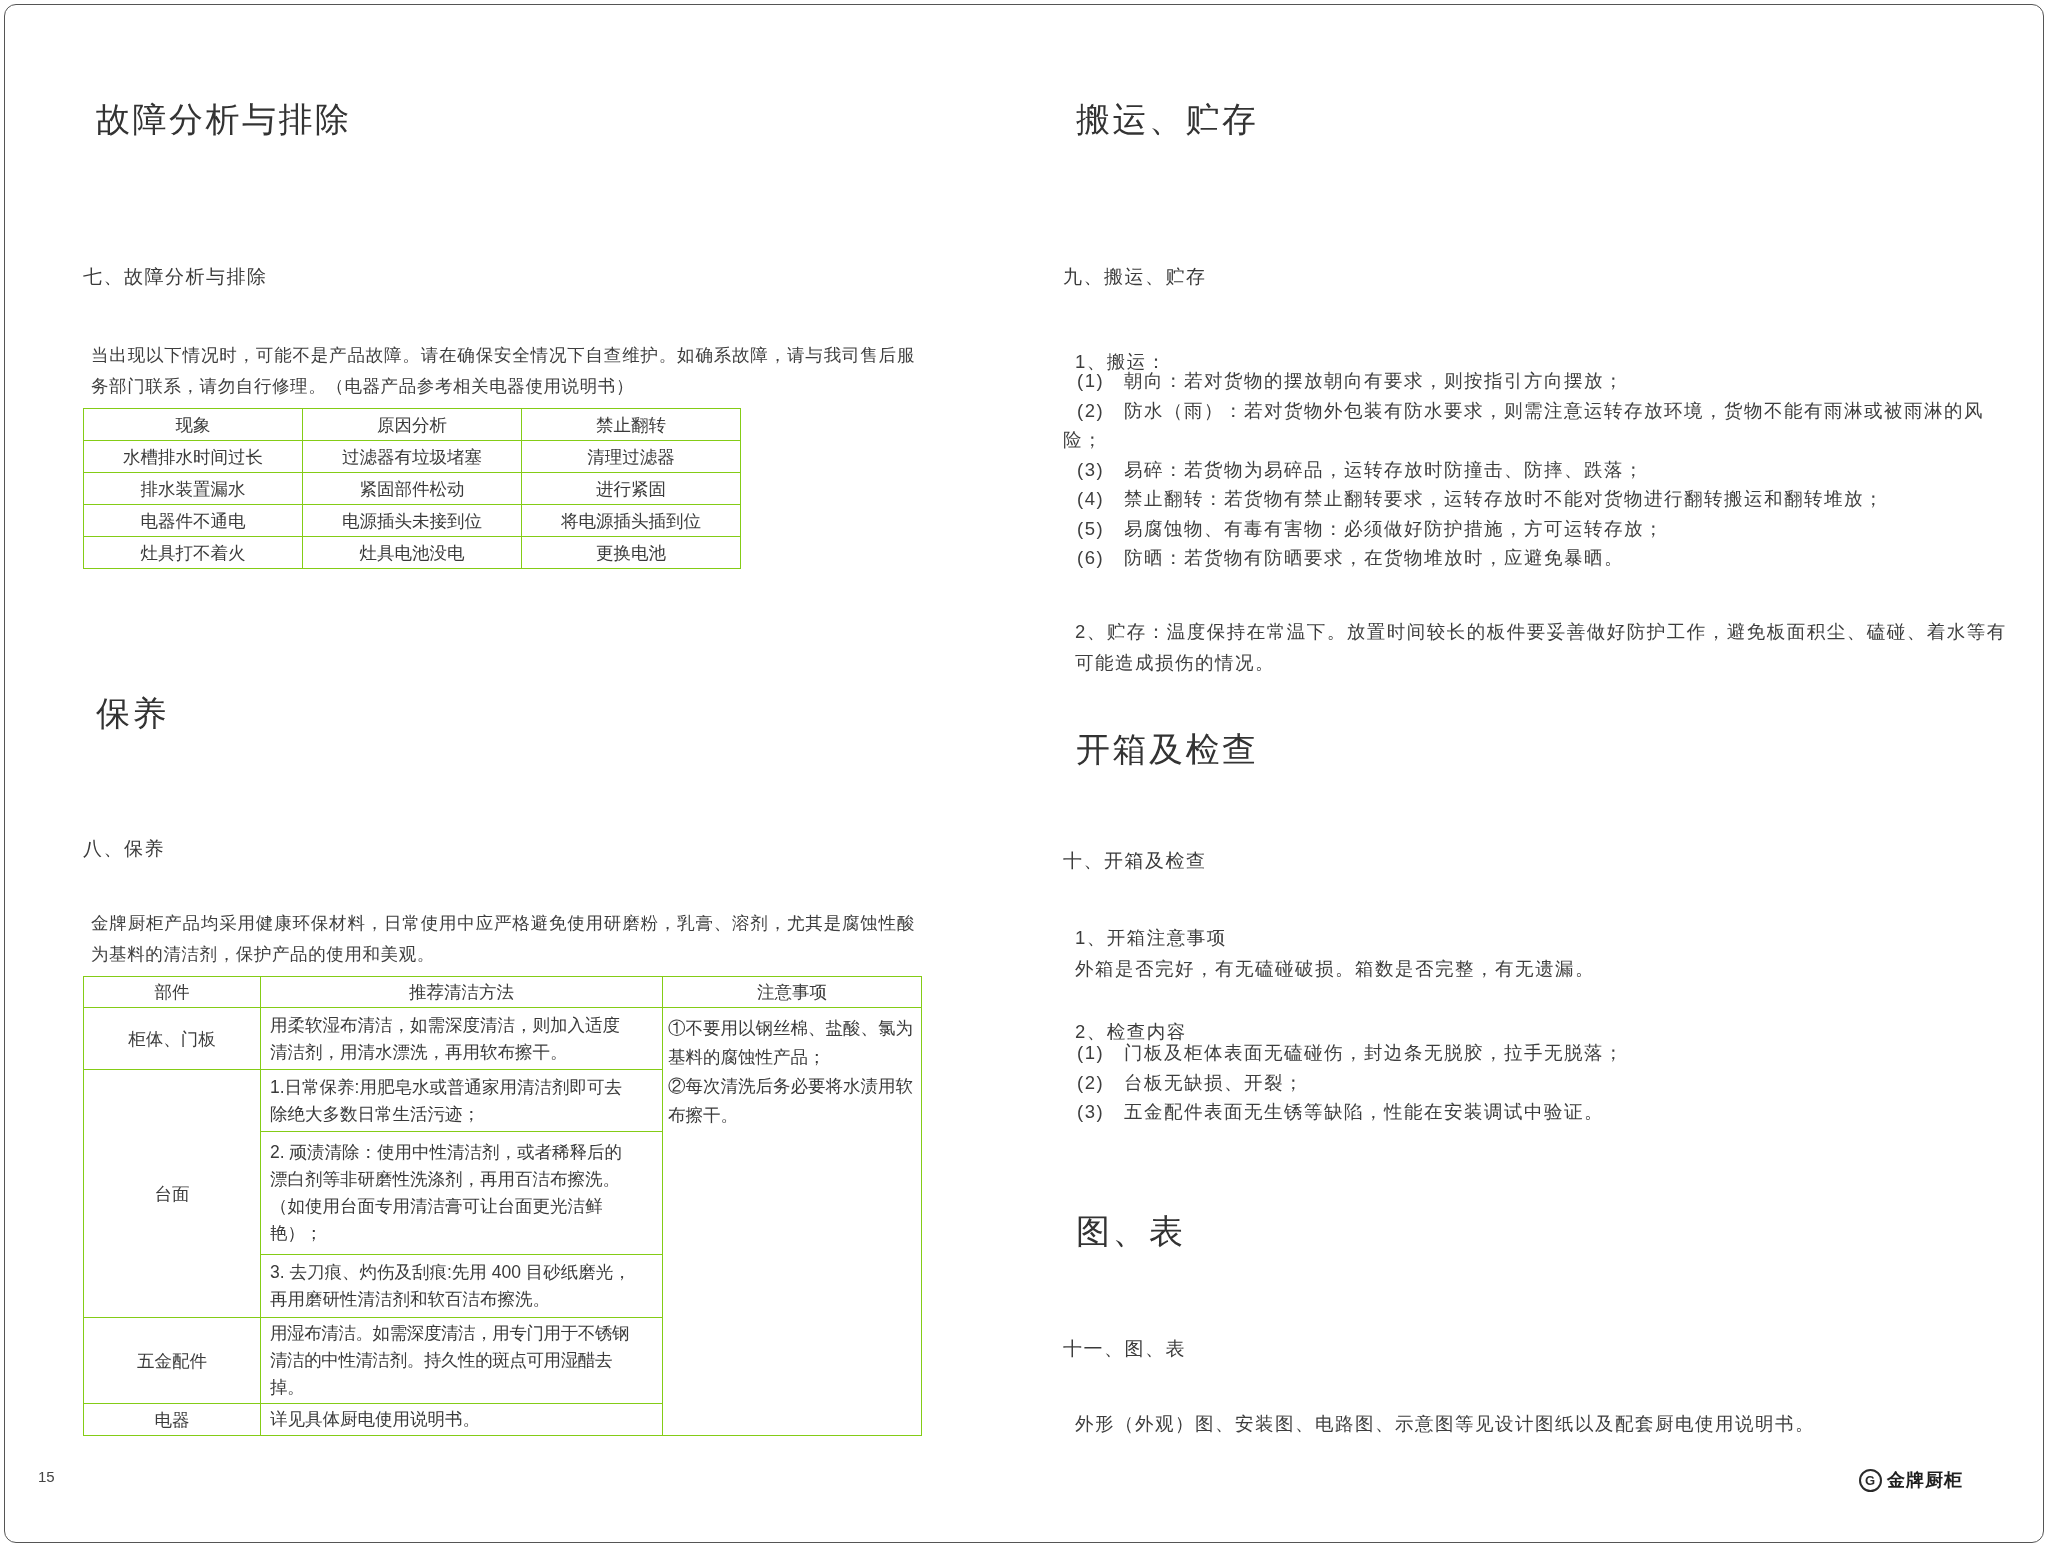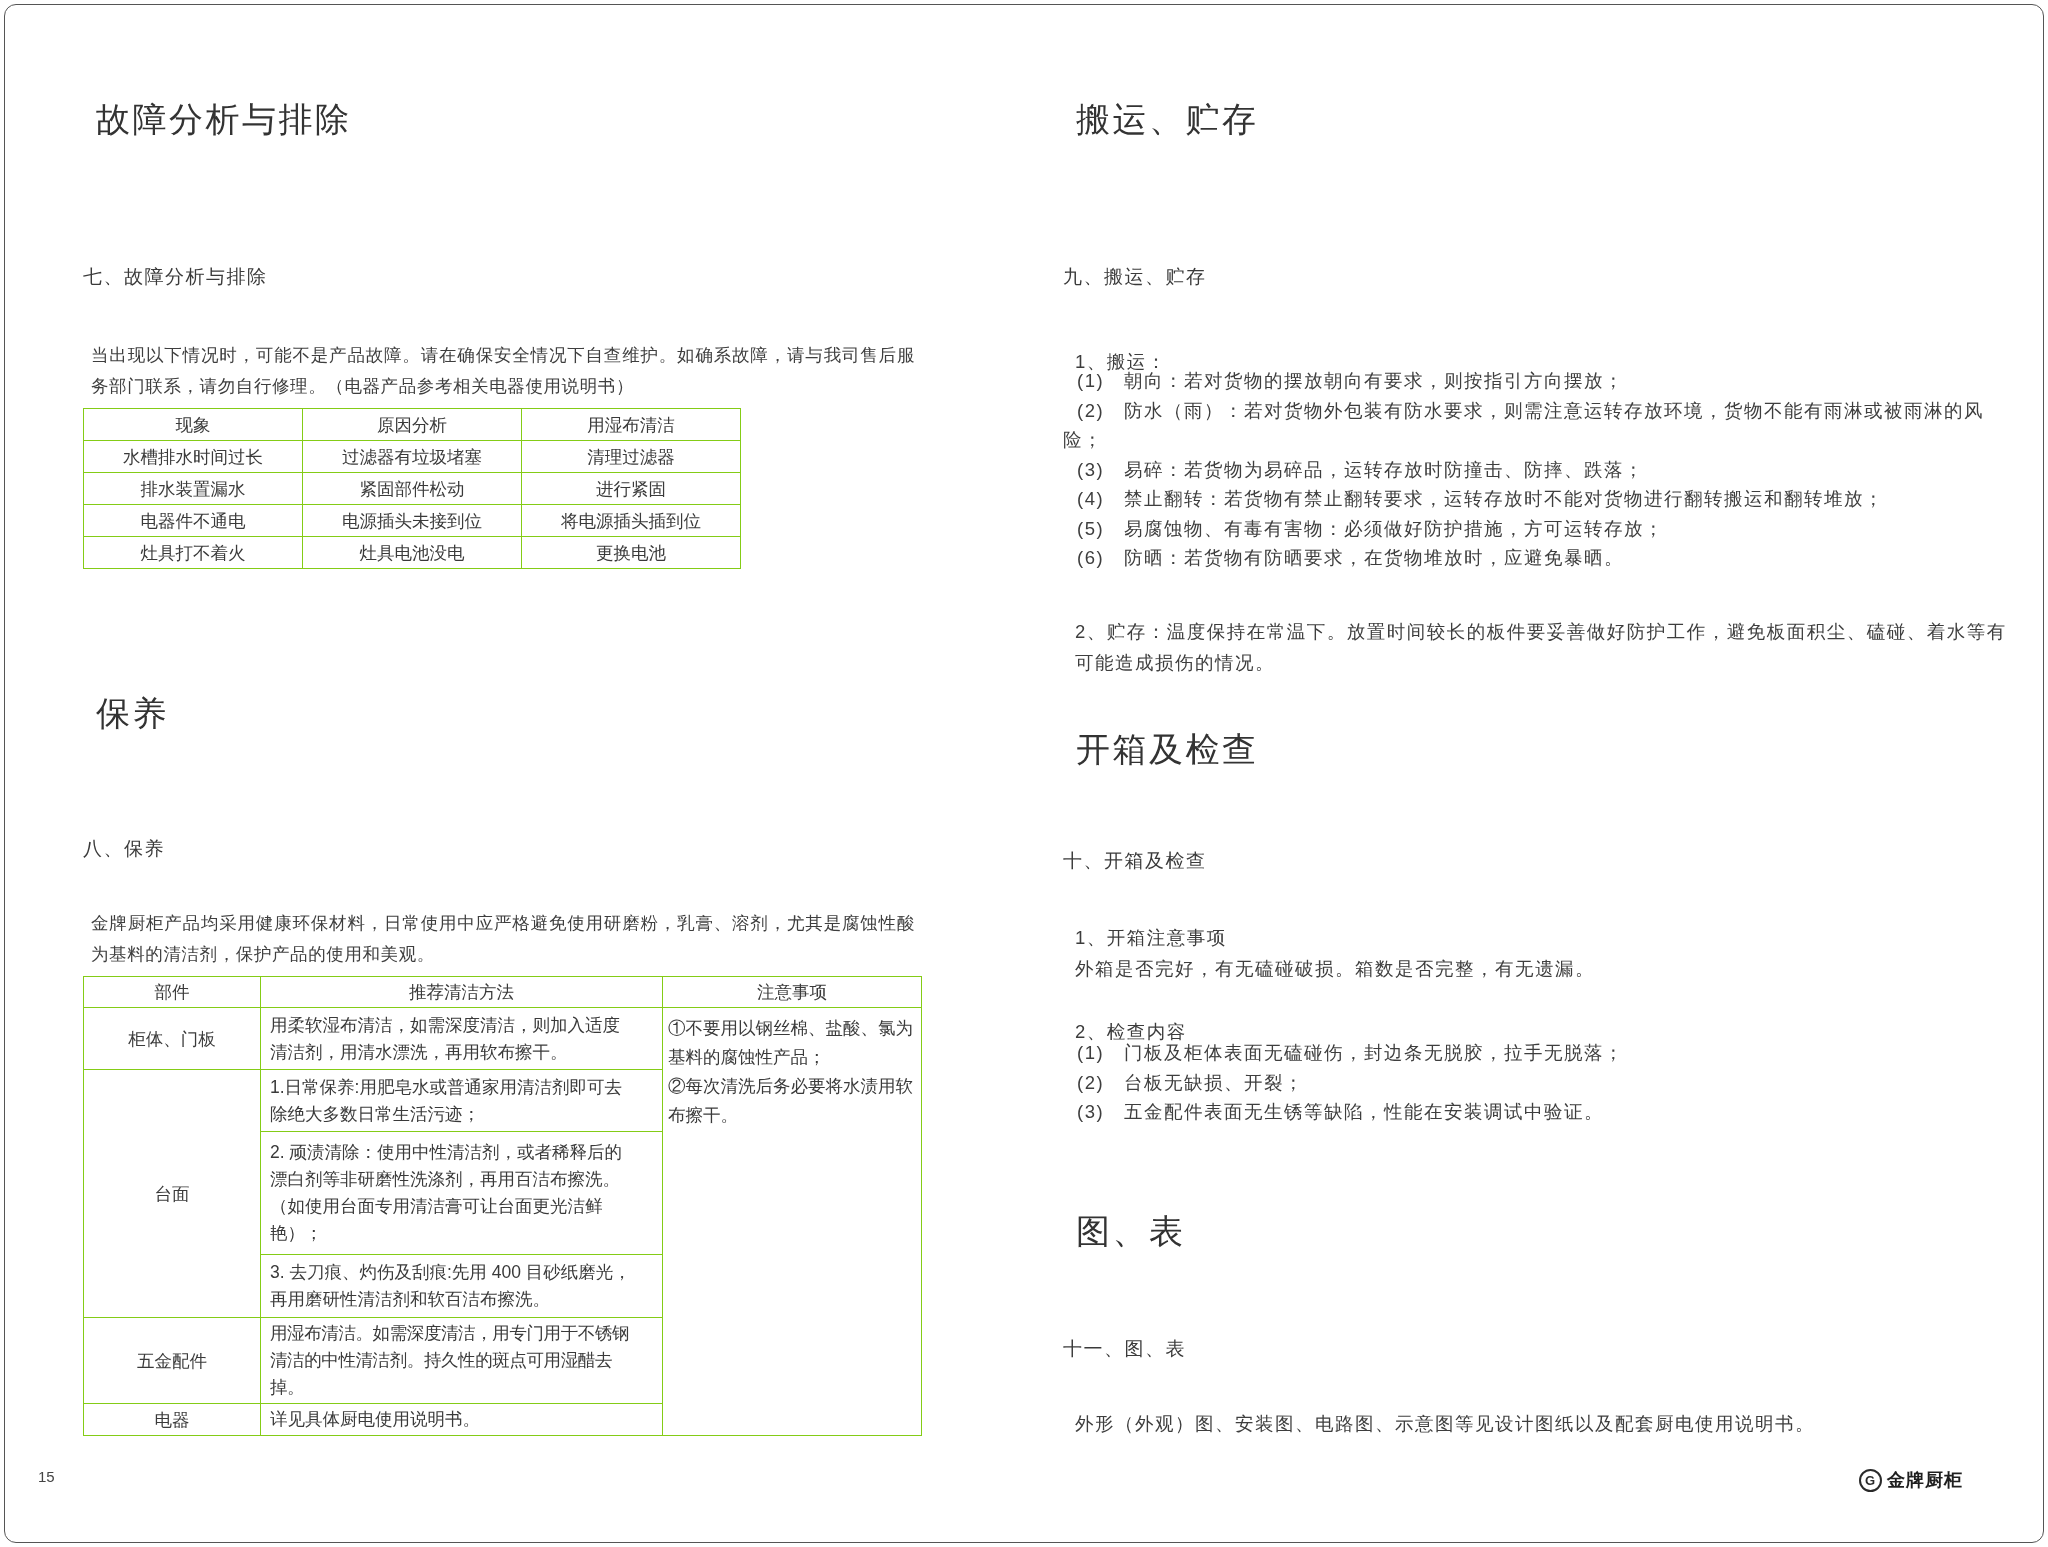--- a/index.html
+++ b/index.html
@@ -53,21 +53,21 @@
     <table class="tbl tbl1" style="top:408px">
       <colgroup>
           <col style="width:219px">
           <col style="width:219px">
           <col style="width:219px">
         </colgroup>
       <tbody>
         <tr>
           <th>现象</th>
           <th>原因分析</th>
-          <th>用湿布清洁</th>
+          <th>禁止翻转</th>
         </tr>
         <tr>
           <td>水槽排水时间过长</td>
           <td>过滤器有垃圾堵塞</td>
           <td>清理过滤器</td>
         </tr>
         <tr>
           <td>排水装置漏水</td>
           <td>紧固部件松动</td>
           <td>进行紧固</td>

